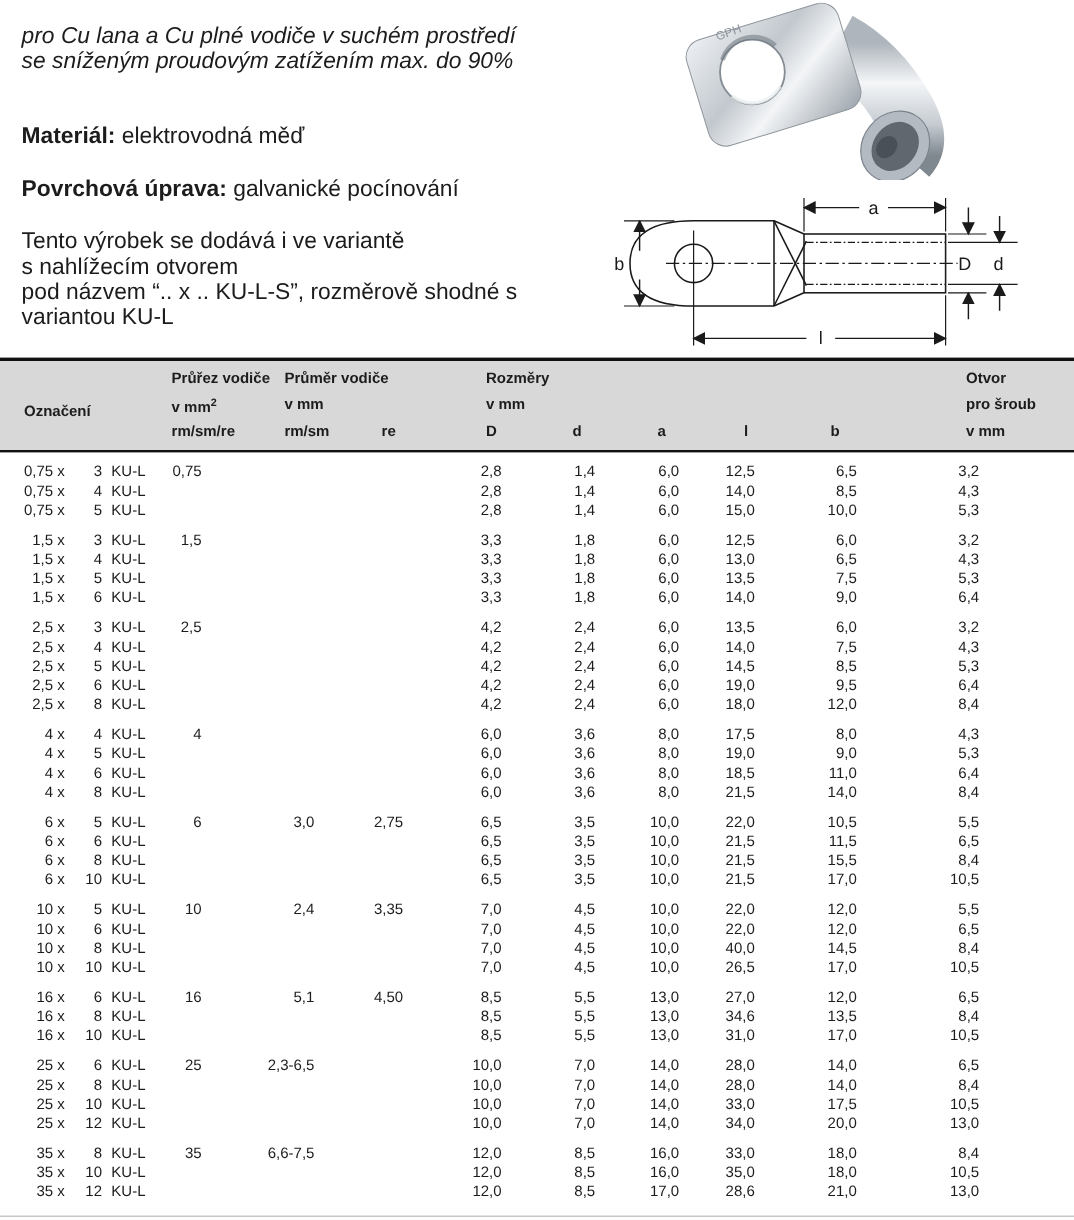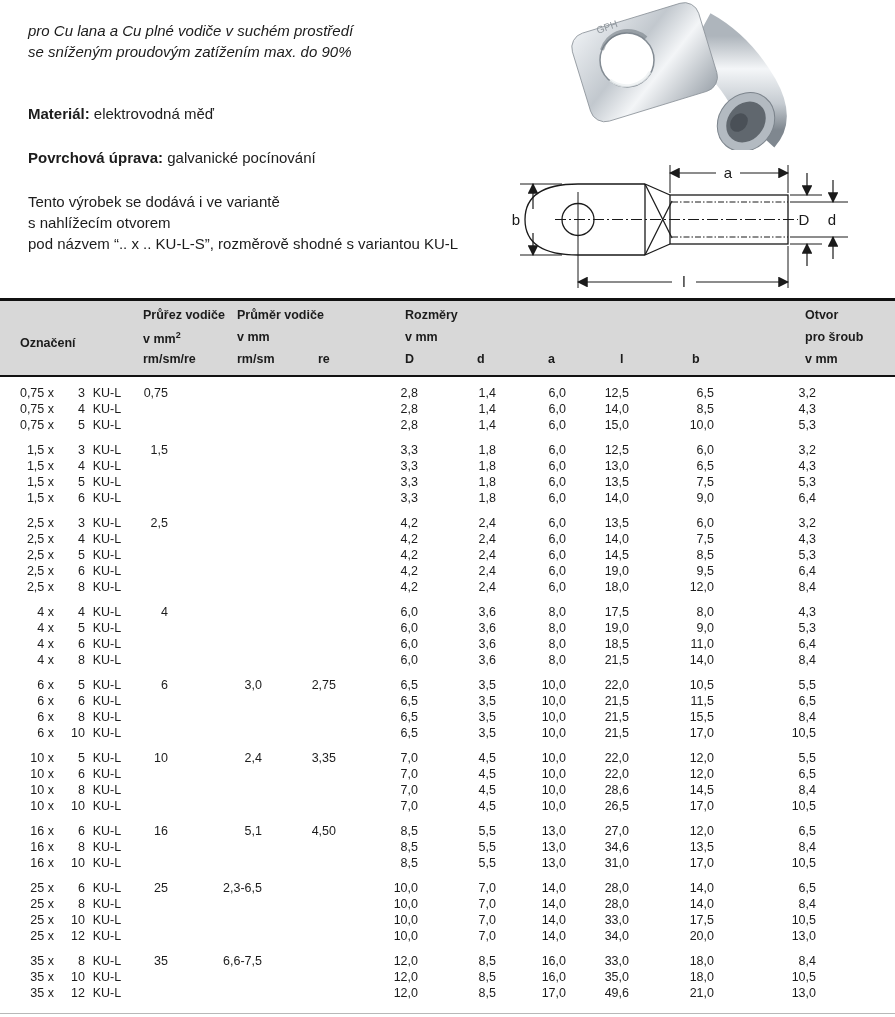--- a/index.html
+++ b/index.html
@@ -1,20 +1,20 @@
 <!DOCTYPE html>
 <html><head>
 <meta charset="utf-8">
 <style>
   html,body{margin:0;padding:0;background:#fff;}
   .page{position:relative;width:895px;height:1017px;background:#ffffff;
         font-family:"Liberation Sans",sans-serif;color:#1c1c1c;overflow:hidden;}
 
   
-  .intro-block{position:absolute;left:28px;width:490px;font-size:15px;line-height:21px;}
+  .intro-block{position:absolute;left:18px;width:490px;font-size:19px;line-height:21px;}
   .usage{top:20px;font-style:italic;}
   .material{top:103px;}
   .surface{top:147px;}
   .variant{top:191px;}
   .lbl{font-weight:700;}
 
   
   .photo-svg{position:absolute;left:550px;top:0px;width:340px;height:150px;}
   .diagram-svg{position:absolute;left:500px;top:157px;width:395px;height:136px;}
   .diagram-svg text{font-family:"Liberation Sans",sans-serif;font-size:15px;fill:#1a1a1a;}
@@ -483,21 +483,21 @@
       <div class="trow">
         <span class="cell c-prefix">10 x</span>
         <span class="cell c-size">8</span>
         <span class="cell c-kul">KU-L</span>
         <span class="cell c-prurez"></span>
         <span class="cell c-rmsm"></span>
         <span class="cell c-re"></span>
         <span class="cell c-D">7,0</span>
         <span class="cell c-d">4,5</span>
         <span class="cell c-a">10,0</span>
-        <span class="cell c-l">28,6</span>
+        <span class="cell c-l">40,0</span>
         <span class="cell c-b">14,5</span>
         <span class="cell c-otvor">8,4</span>
       </div>
       <div class="trow">
         <span class="cell c-prefix">10 x</span>
         <span class="cell c-size">10</span>
         <span class="cell c-kul">KU-L</span>
         <span class="cell c-prurez"></span>
         <span class="cell c-rmsm"></span>
         <span class="cell c-re"></span>
@@ -637,20 +637,20 @@
       <div class="trow">
         <span class="cell c-prefix">35 x</span>
         <span class="cell c-size">12</span>
         <span class="cell c-kul">KU-L</span>
         <span class="cell c-prurez"></span>
         <span class="cell c-rmsm"></span>
         <span class="cell c-re"></span>
         <span class="cell c-D">12,0</span>
         <span class="cell c-d">8,5</span>
         <span class="cell c-a">17,0</span>
-        <span class="cell c-l">49,6</span>
+        <span class="cell c-l">28,6</span>
         <span class="cell c-b">21,0</span>
         <span class="cell c-otvor">13,0</span>
       </div>
     </div>
 
   <div class="bottom-rule"></div>
 </div>
 
 </body></html>

